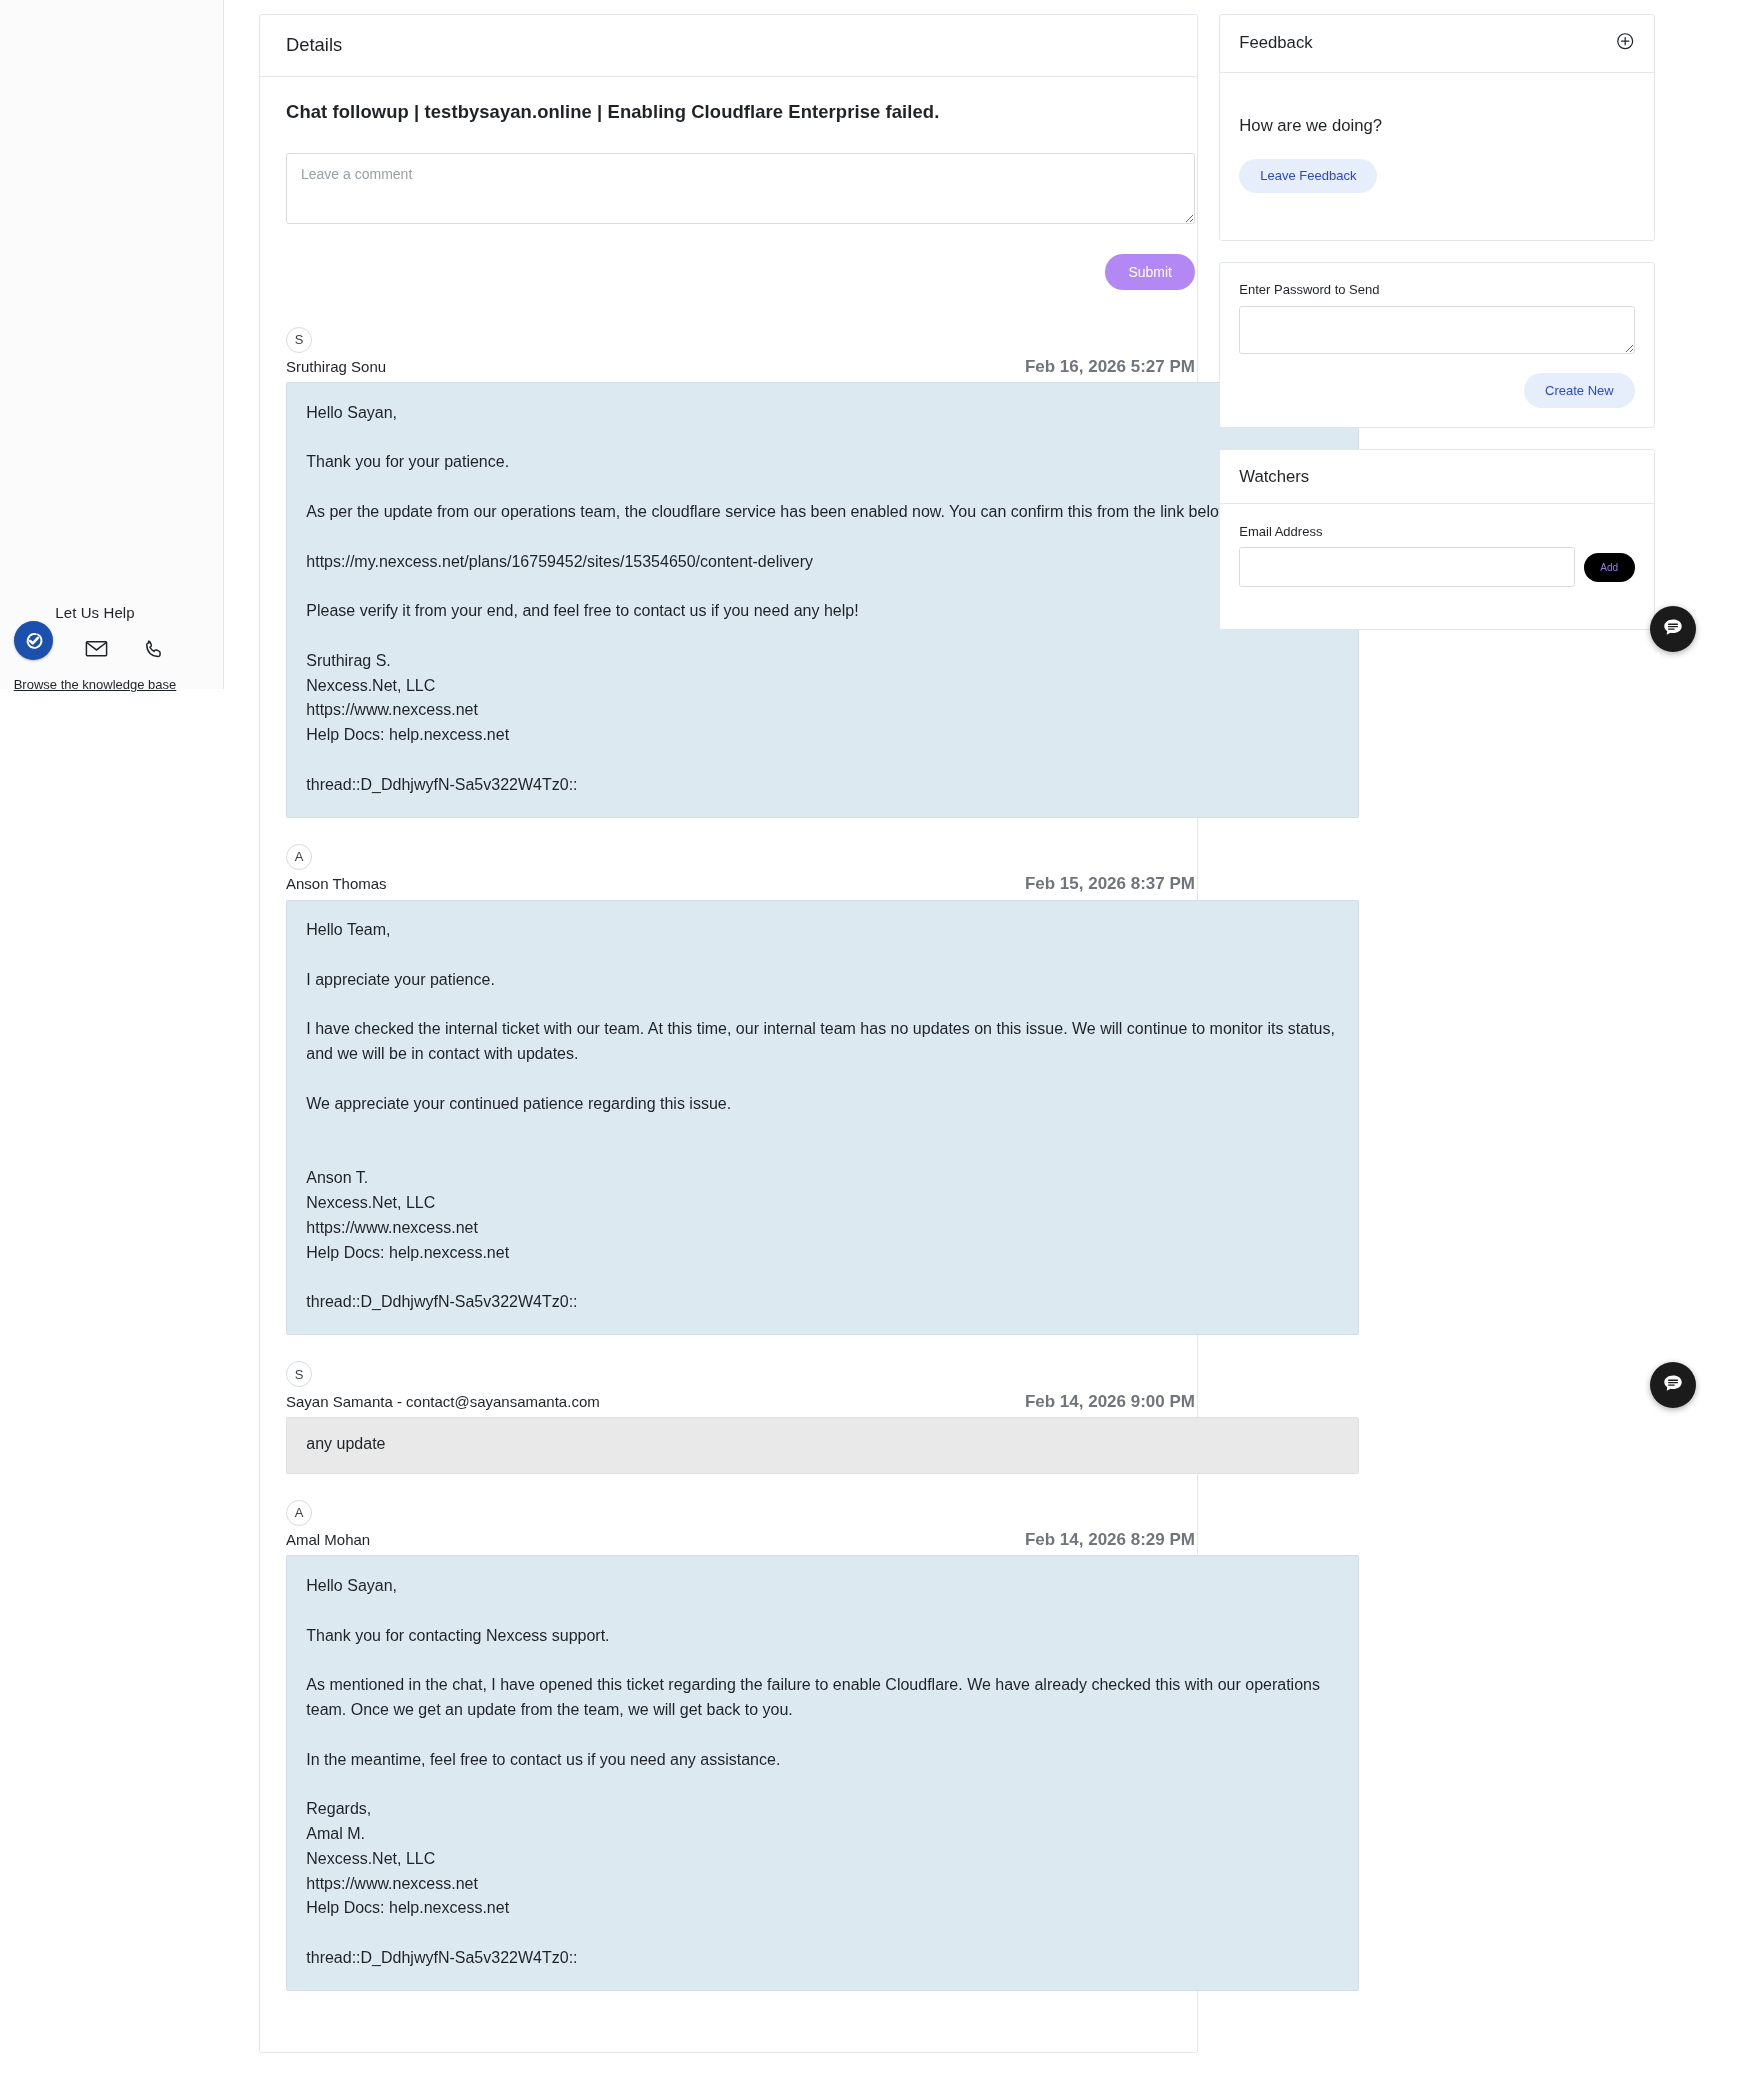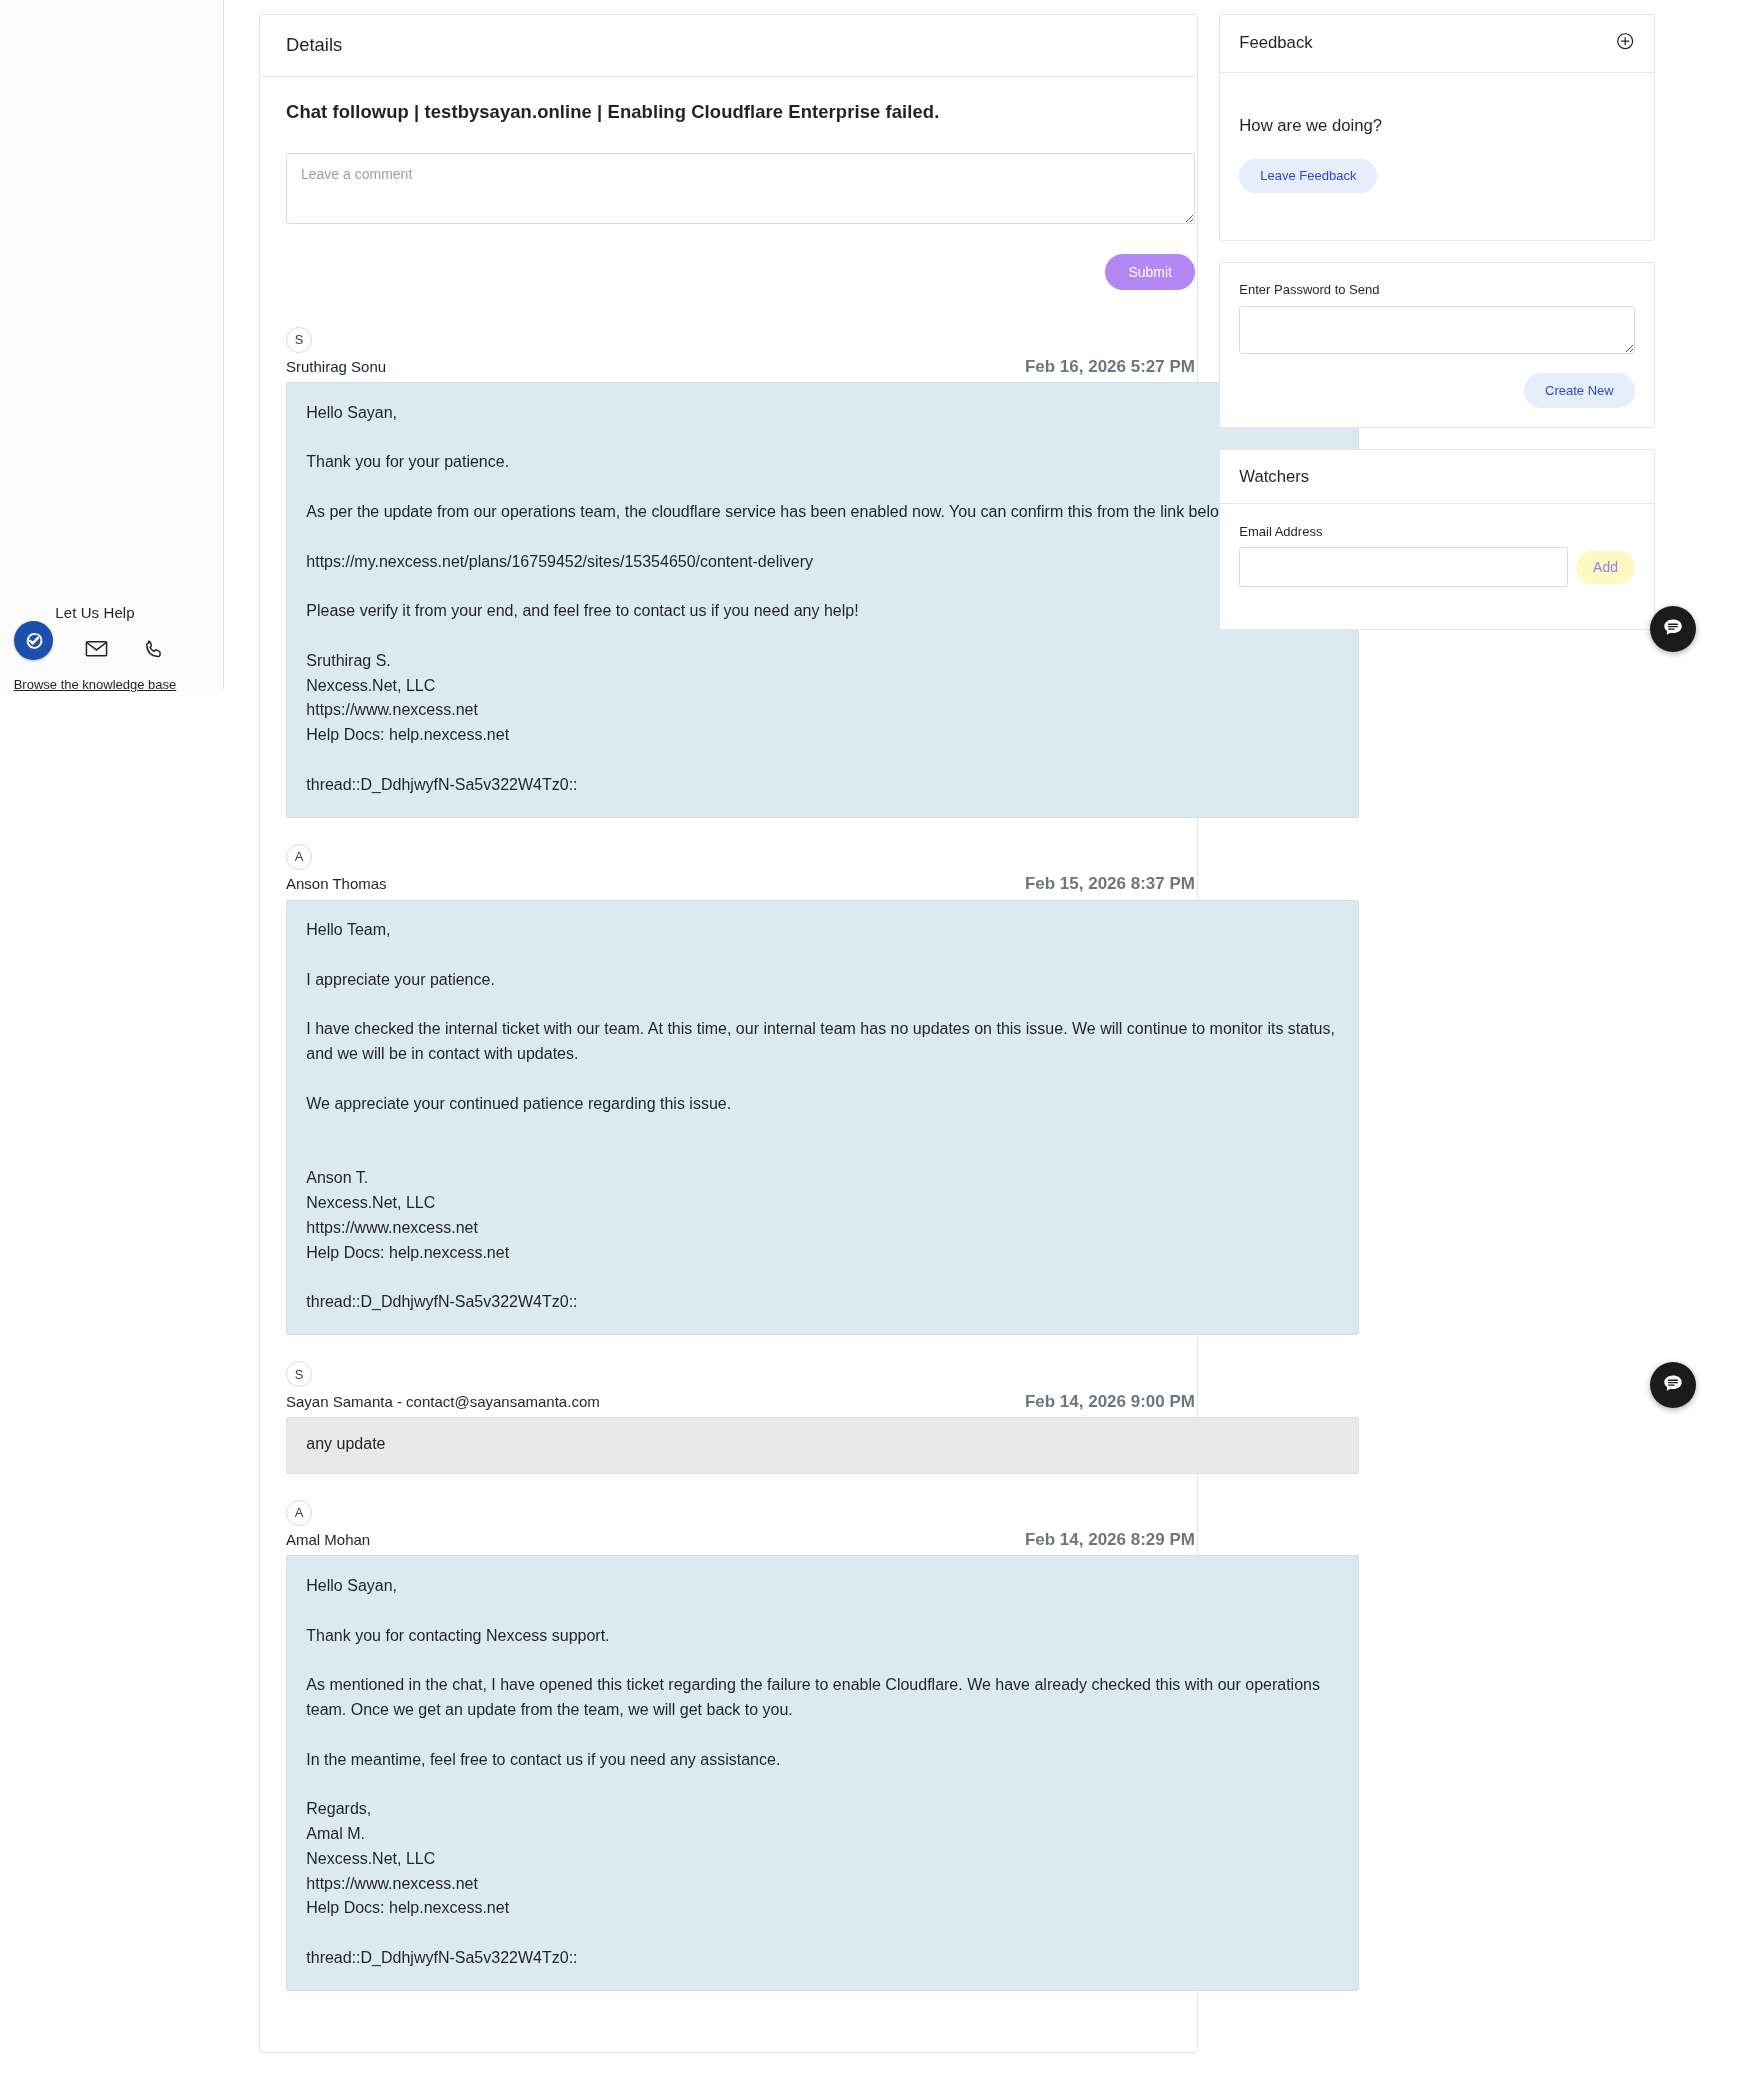--- a/index.html
+++ b/index.html
@@ -240,25 +240,25 @@
     height: 40px;
     border: 0.9px solid #d8dce1;
     border-radius: 2.6px;
     background: #fff;
     outline: none;
     font-family: "Liberation Sans", sans-serif;
     font-size: 13px;
     padding: 0 8.8px;
   }
   .btn-pill-violet {
-    background: #fef9c3;
+    background: #000000;
     color: #9b7bea;
     border: none;
     border-radius: 16px;
-    font-size: 14px;
+    font-size: 10px;
     padding: 8.8px 16.7px;
     cursor: pointer;
     font-family: "Liberation Sans", sans-serif;
   }
   .watchers-body { padding: 19.3px 19.3px 42px 19.3px; }
 
   
   .fab {
     position: absolute;
     width: 46px; height: 46px;

